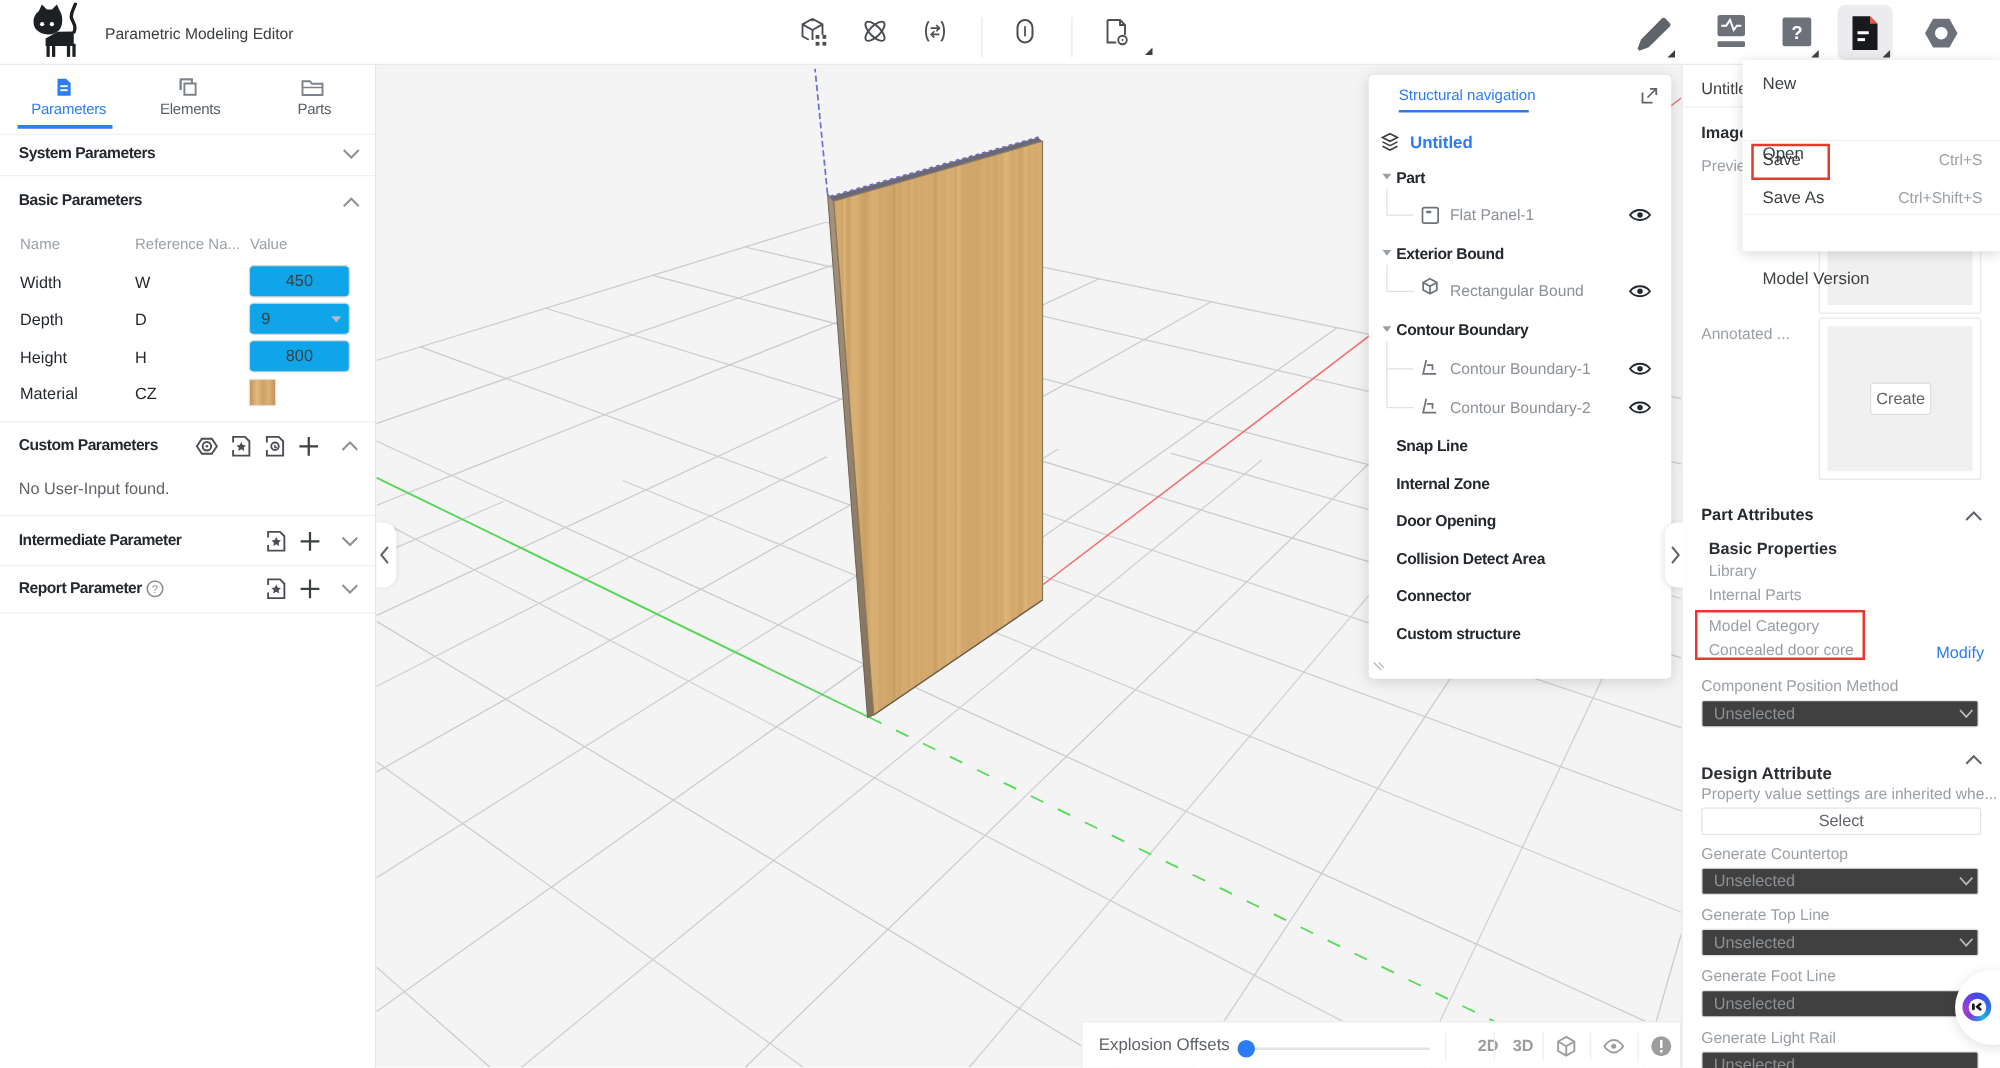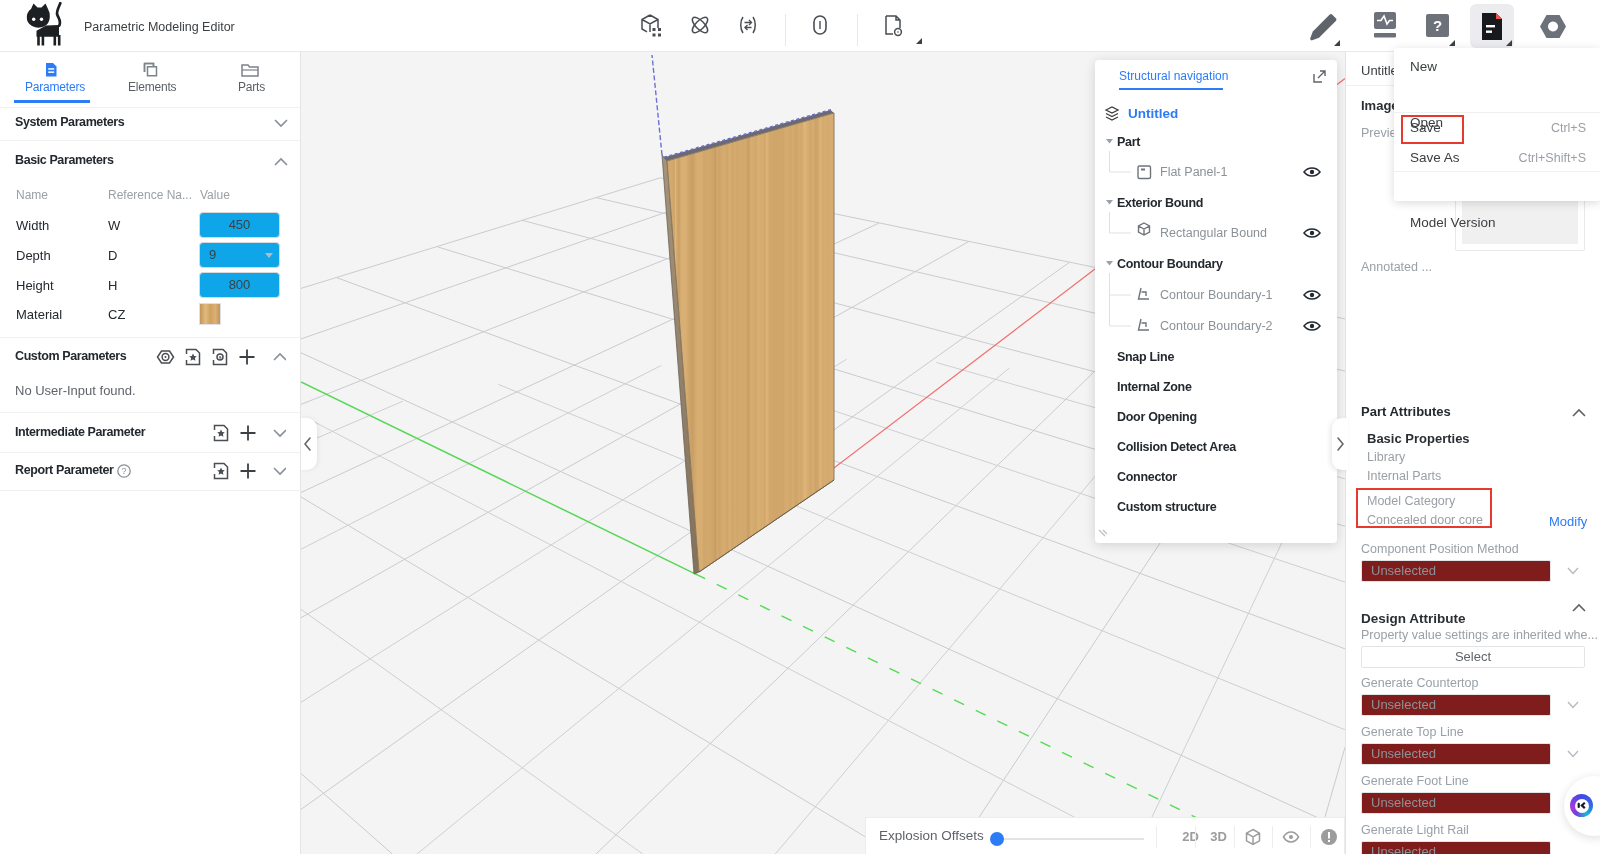--- a/index.html
+++ b/index.html
@@ -23,22 +23,22 @@
 .menuitem { position:absolute; left:16px; font-size:13.5px; color:#3c4043; }
 .shortcut { position:absolute; right:14px; font-size:12.5px; color:#9aa0a6; }
 .mdiv { position:absolute; left:0; width:206px; height:1px; background:#f0f0f0; }
 .redbox { position:absolute; border:2px solid #e8392e; z-index:50; }
 .sechead { font-size:12.5px; font-weight:bold; letter-spacing:-0.4px; color:#24292f; }
 .graylab { font-size:12px; color:#9aa0a6; }
 .rowlab { font-size:13px; color:#24292f; }
 .divider { position:absolute; left:0; width:300px; height:1px; background:#eef0f1; }
 .input { position:absolute; border:1px solid #d9d9d9; border-radius:4px; background:#0ea5e9;
   font-size:13px; color:#3c4043; text-align:center; line-height:24px; }
-.selbox { position:absolute; left:15px; width:190px; height:22px; border:1px solid #e2e4e6;
-  border-radius:2px; font-size:13px; color:#8c9196; line-height:20px; padding-left:9px; background:#7f1d1d; }
+.selbox { position:absolute; left:15px; width:222px; height:22px; border:1px solid #e2e4e6;
+  border-radius:2px; font-size:13px; color:#8c9196; line-height:20px; padding-left:9px; background:#404040; }
 .navbold { position:absolute; font-size:12.5px; font-weight:bold; letter-spacing:-0.3px; color:#24292f; }
 .navgray { position:absolute; font-size:12.5px; color:#8b9197; }
 .rp-gray { position:absolute; left:15px; font-size:12.5px; color:#9aa0a6; }
 .rp-bold { position:absolute; left:15px; font-size:13px; font-weight:bold; color:#2b2f33; }
 </style>
 </head>
 <body>
 
 <div id="viewport">
 <svg width="1299" height="802" viewBox="301 52 1299 802" style="position:absolute;left:0;top:0;">
@@ -486,20 +486,24 @@
 
 <div id="rightpanel">
   <div class="abs" style="left:15px; top:11px; font-size:13px; color:#3c4043;">Untitled</div>
   <div class="abs" style="left:0; top:33px; width:255px; height:1px; background:#eef0f1;"></div>
   <div class="rp-bold" style="top:46px;">Image Settings</div>
   <div class="rp-gray" style="top:74px;">Preview</div>
   <div class="abs" style="left:109px; top:69px; width:130px; height:130px; border:1px solid #e8e8e8; border-radius:2px;">
     <div class="abs" style="left:6px; top:6px; width:116px; height:116px; background:#f0f0f1;"></div>
   </div>
   <div class="rp-gray" style="top:208px;">Annotated ...</div>
+  <div class="abs" style="left:109px; top:202px; width:130px; height:130px; border:1px solid #e8e8e8; border-radius:2px;">
+    <div class="abs" style="left:6px; top:6px; width:116px; height:116px; background:#f0f0f1;"></div>
+    <div class="abs" style="left:40px; top:51px; width:49px; height:26px; background:#fff; border:1px solid #ddd; border-radius:3px; font-size:13px; color:#5f6368; text-align:center; line-height:24px;">Create</div>
+  </div>
 
   <div class="rp-bold" style="top:352px; color:#24292f;">Part Attributes</div>
   <svg class="abs" style="left:225px; top:355px;" width="16" height="12">
       <path d="M2 9 L8 3 L14 9" stroke="#5f6368" stroke-width="1.6" fill="none"></path>
     </svg>
   <div class="rp-bold" style="left:21px; top:379px;">Basic Properties</div>
   <div class="rp-gray" style="left:21px; top:398px;">Library</div>
   <div class="rp-gray" style="left:21px; top:417px;">Internal Parts</div>
   <div class="rp-gray" style="left:21px; top:442px;">Model Category</div>
   <div class="rp-gray" style="left:21px; top:461px;">Concealed door core</div>

